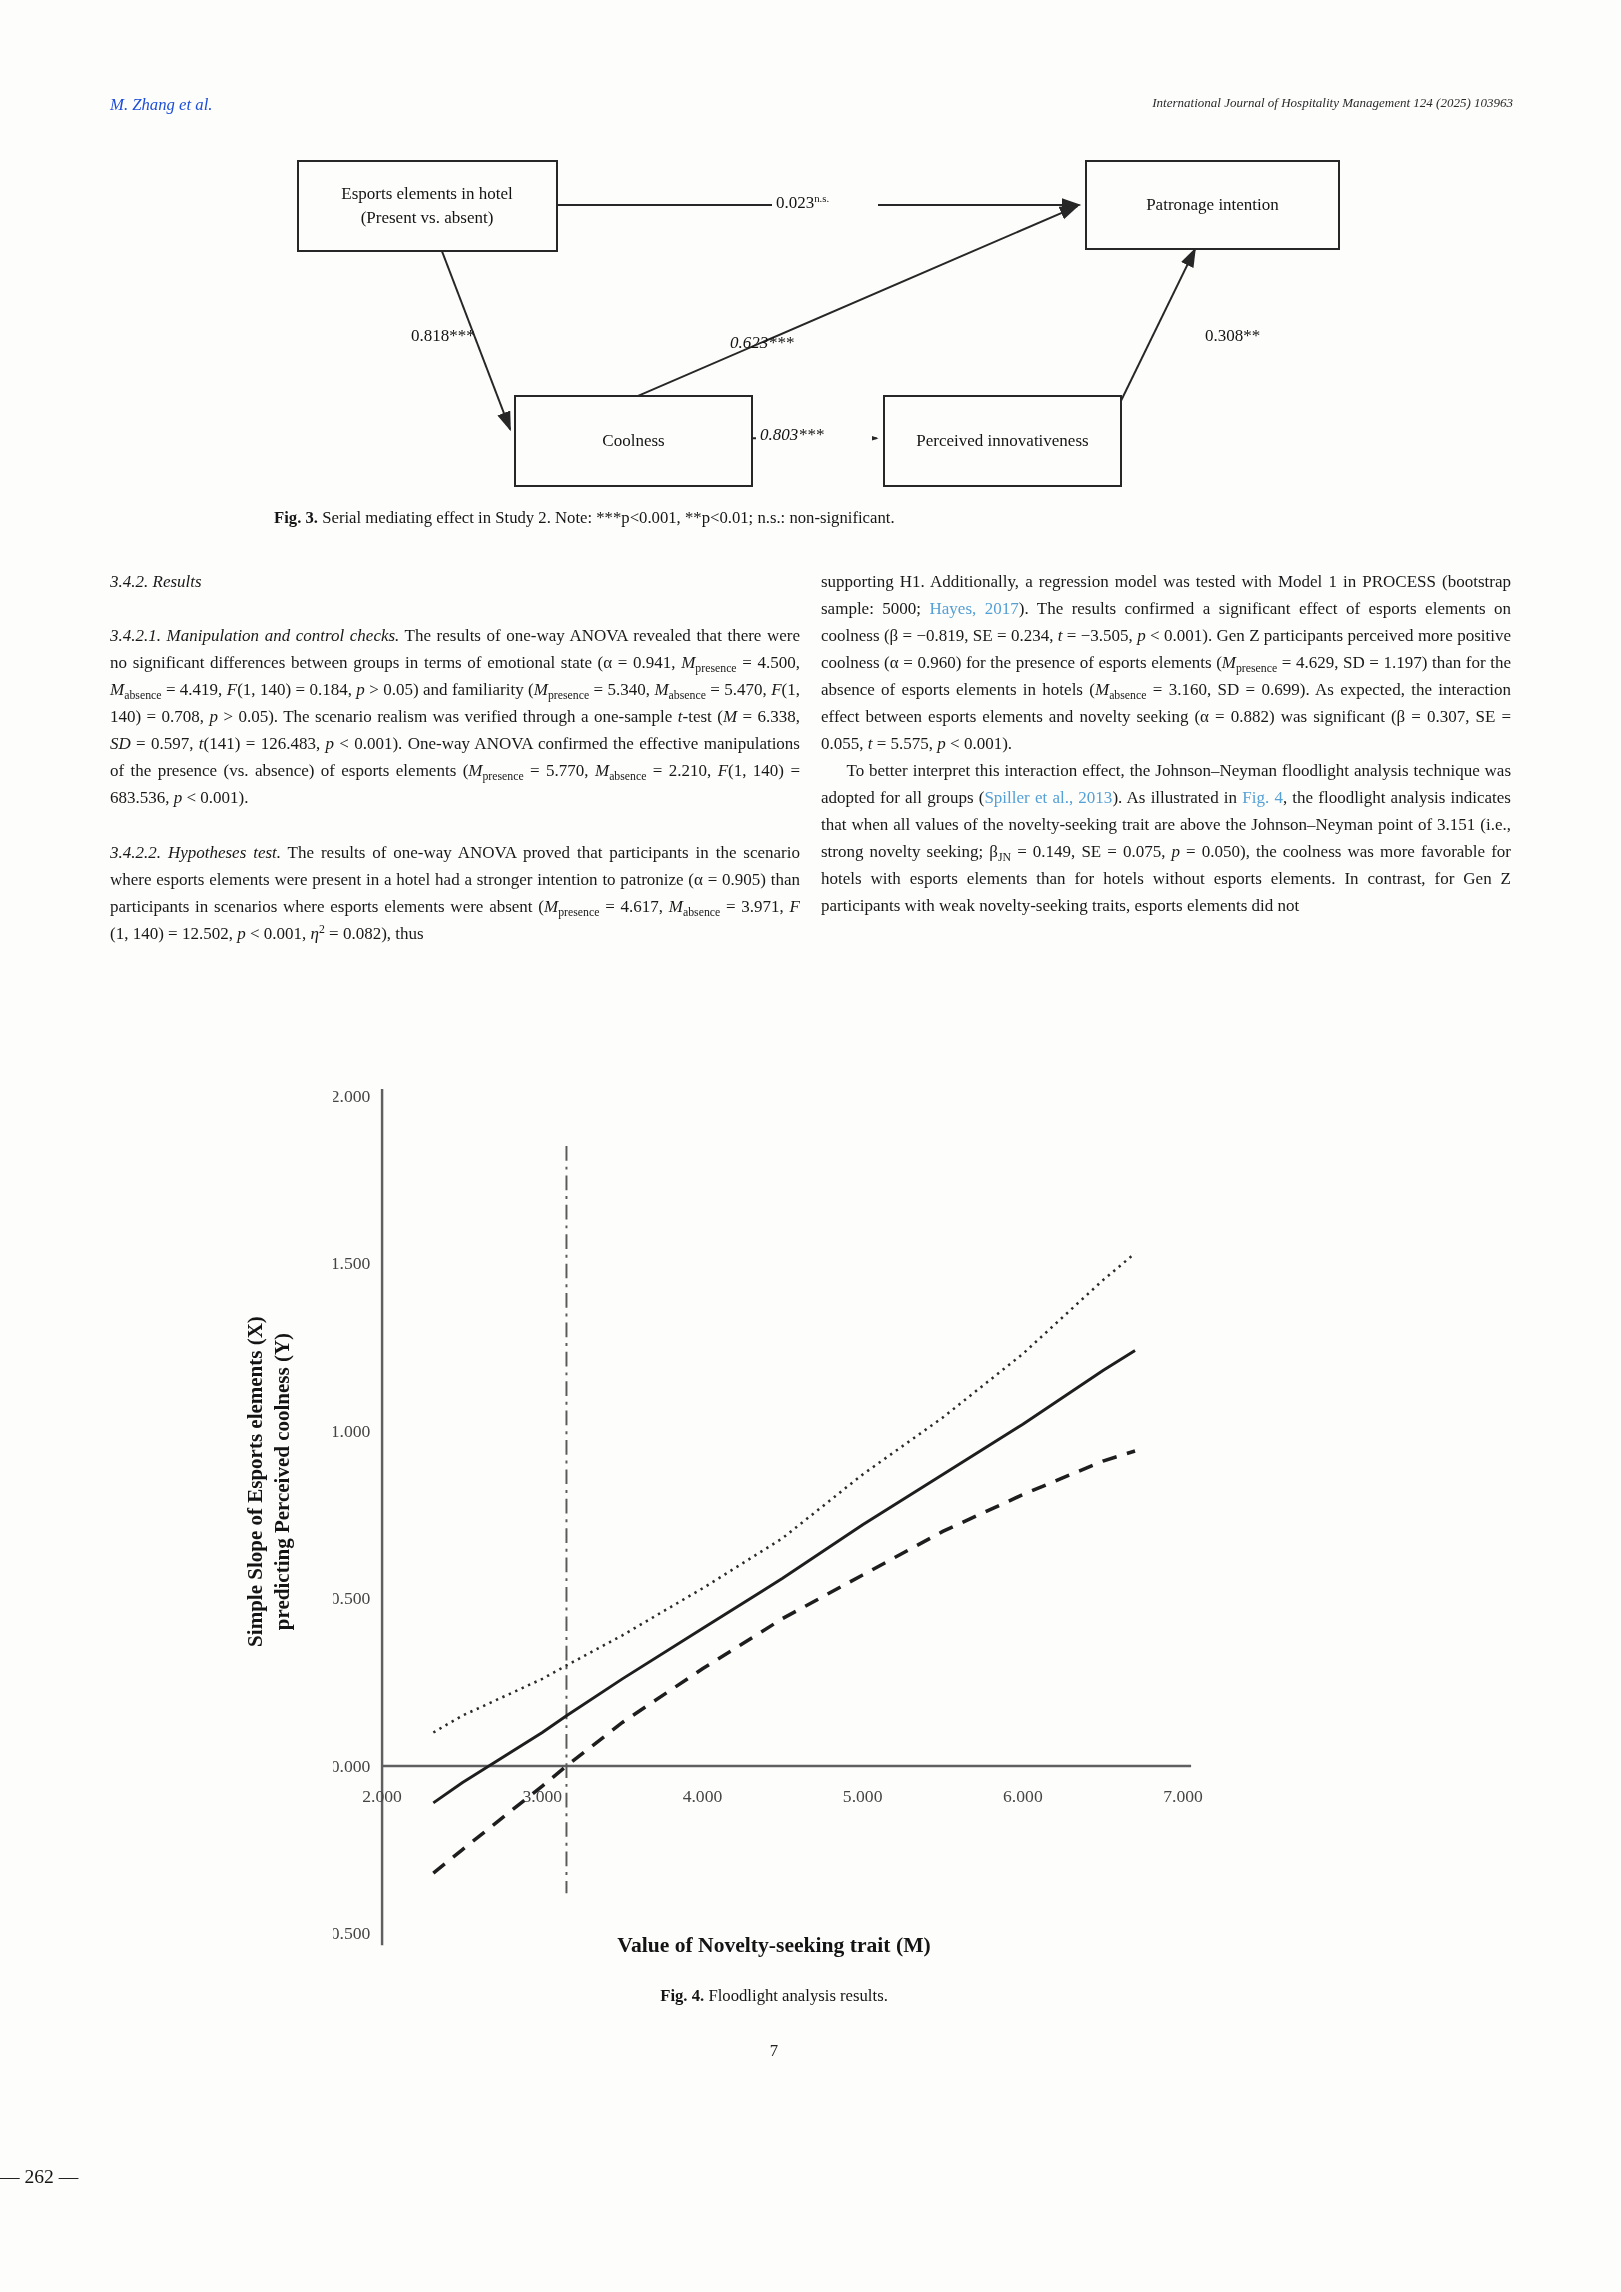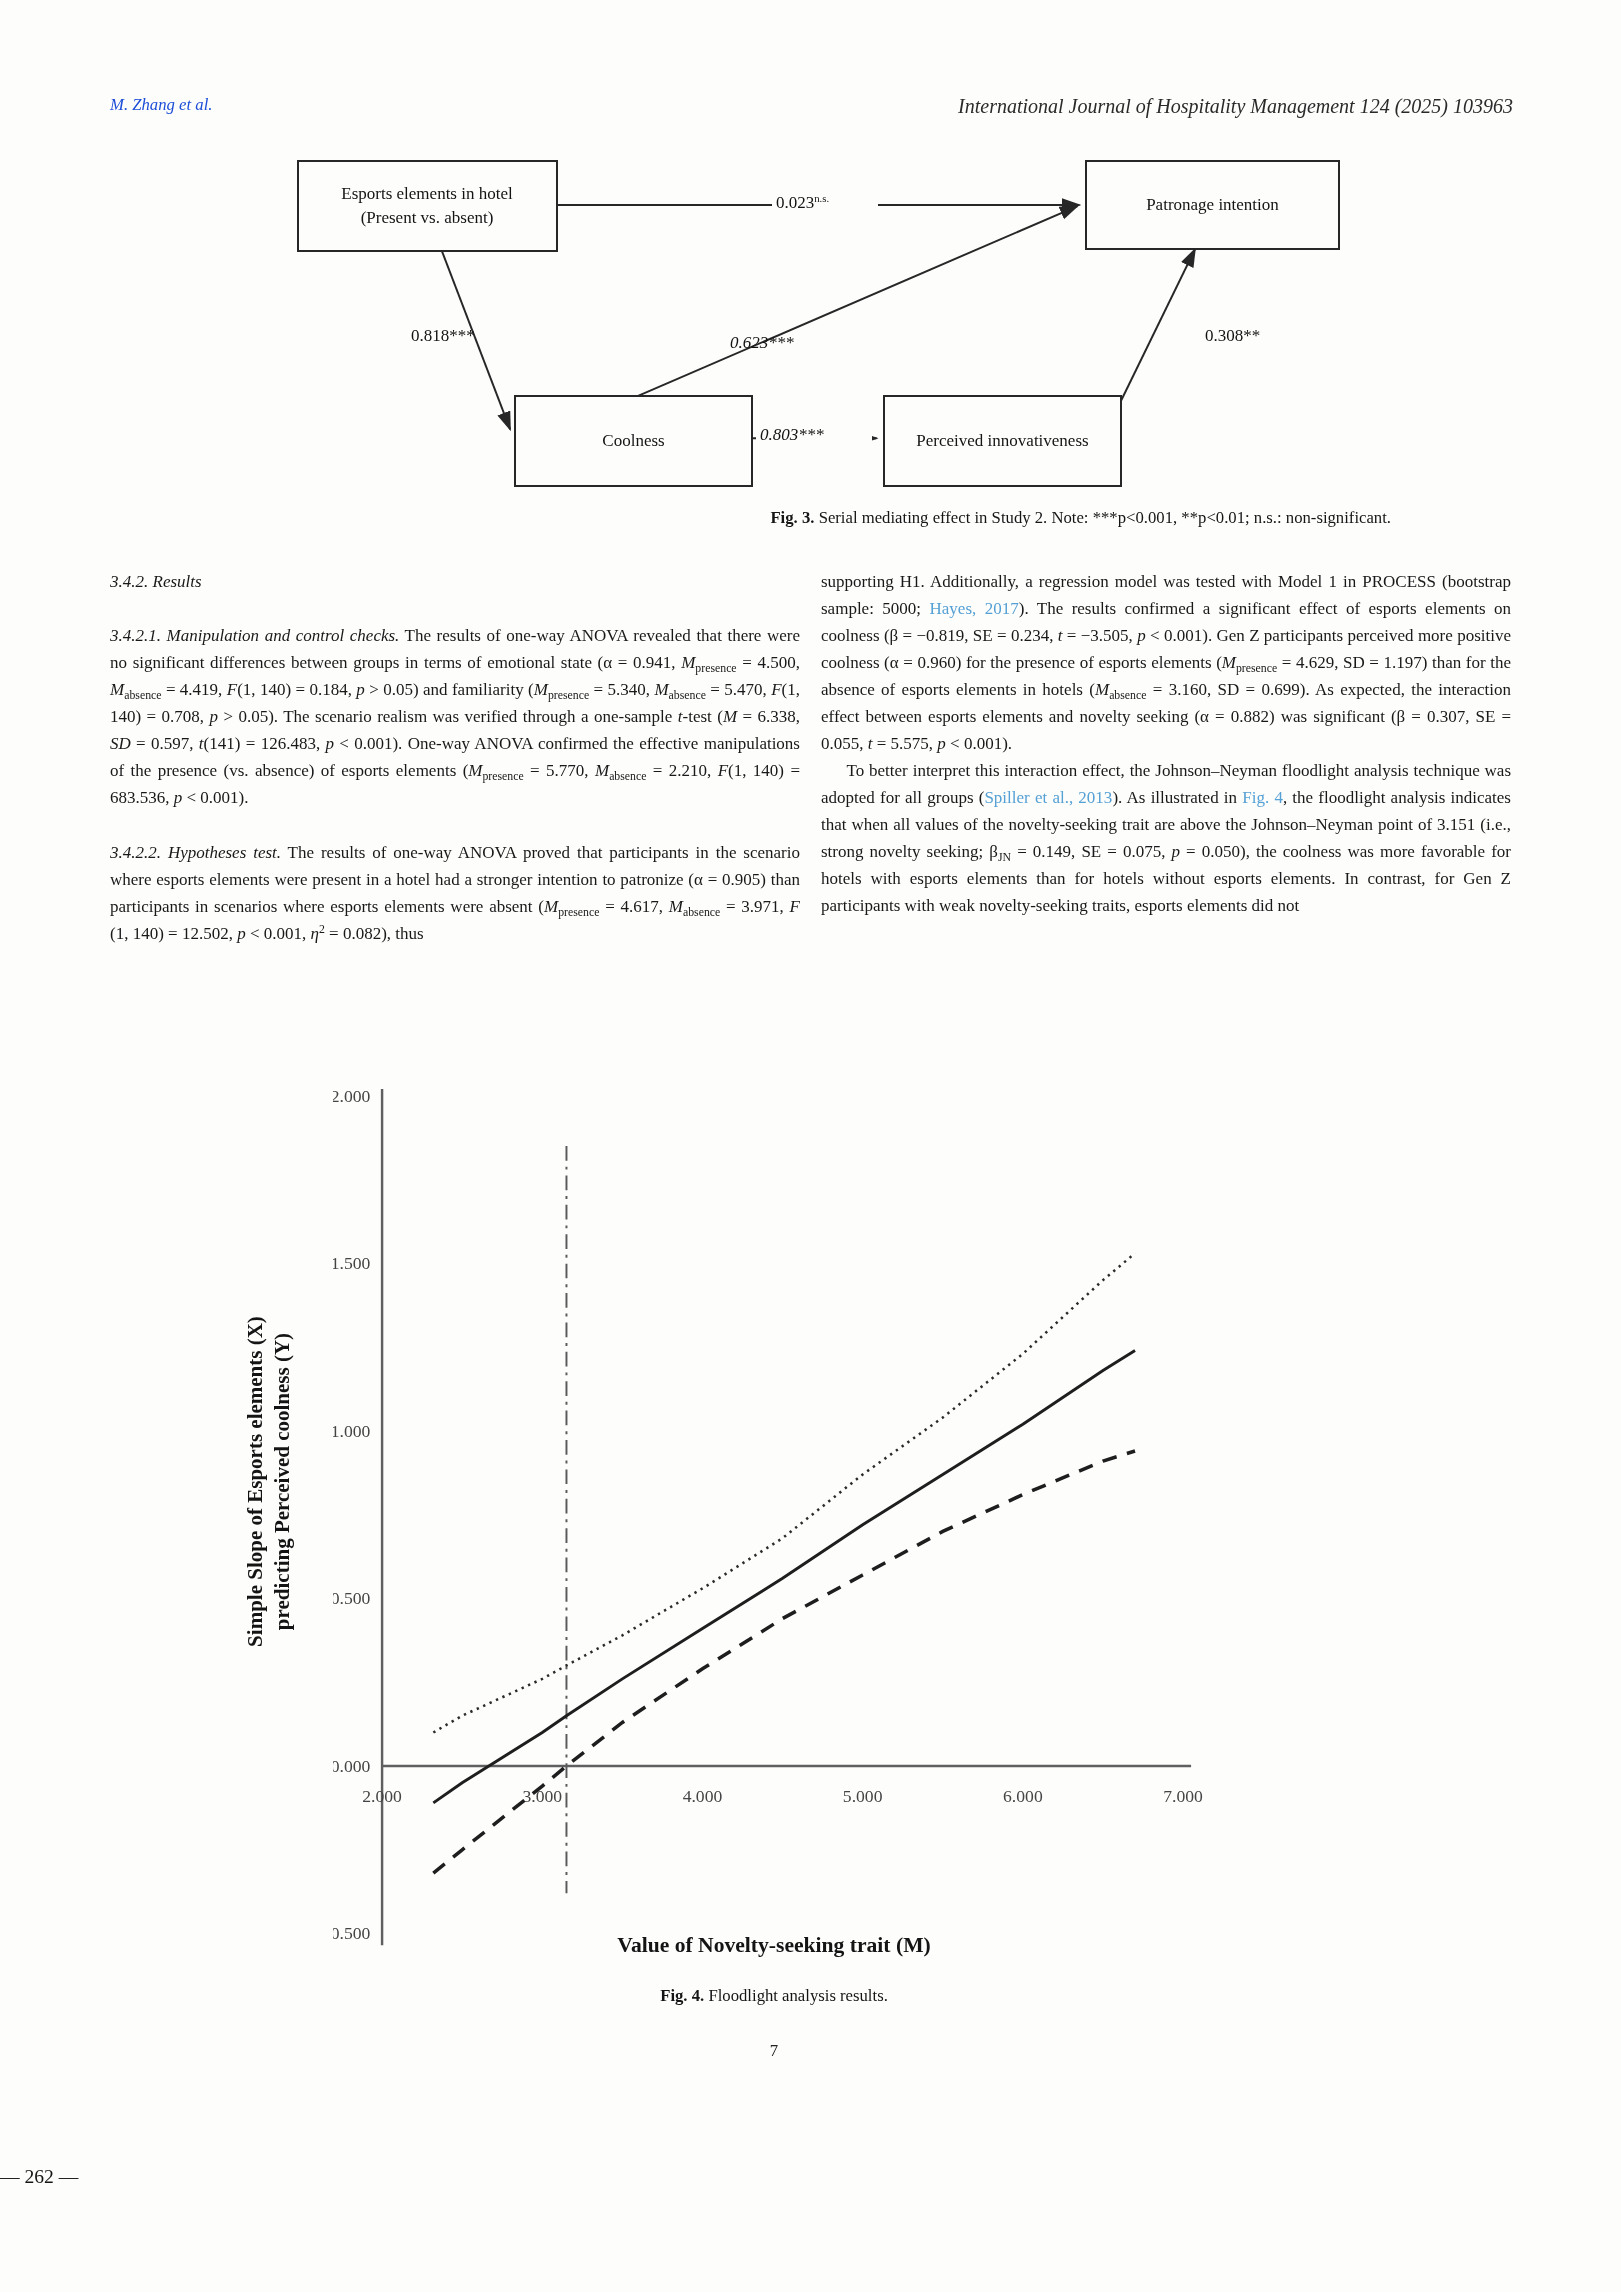--- a/index.html
+++ b/index.html
@@ -1,40 +1,40 @@
 <!DOCTYPE html>
 <html><head>
 <meta charset="utf-8">
 <style>
   html,body{margin:0;padding:0;background:#d9d9d9;}
   .page{position:relative;width:1621px;height:2293px;margin:0 auto;background:#fdfdfc;
         font-family:"Liberation Serif",serif;color:#1c1c1c;overflow:hidden;}
 
   
   .hdr-left{position:absolute;top:95px;left:110px;font-size:16.7px;font-style:italic;color:#1d4ed8;}
-  .hdr-right{position:absolute;top:95px;right:108px;font-size:20px;font-style:italic;color:#2a2a2a;}
+  .hdr-right{position:absolute;top:95px;right:108px;font-size:13px;font-style:italic;color:#2a2a2a;}
 
   
   .fig3{position:absolute;left:274px;top:147px;width:1117px;height:412px;}
   .fig3 svg{position:absolute;left:0;top:0;}
   .dg-box{position:absolute;border:2.9px solid #272727;background:#fdfdfc;display:flex;flex-direction:column;
           align-items:center;justify-content:center;text-align:center;font-size:17px;line-height:1.4;color:#141414;}
   #box-esports{left:22.5px;top:12.7px;width:257px;height:88px;}
   #box-patronage{left:811px;top:12.7px;width:251px;height:86px;}
   #box-coolness{left:240px;top:248px;width:235px;height:88px;}
   #box-innov{left:609px;top:248px;width:235px;height:88px;}
   .coef{position:absolute;font-size:17px;color:#141414;text-align:left;}
   #coef-direct{left:498px;top:46px;width:98px;background:#fdfdfc;padding:0 3.9px;}
   #coef-d21{left:482px;top:278px;width:108px;background:#fdfdfc;padding:0 3.9px;font-style:italic;}
   #coef-a1{left:137px;top:179px;width:108px;}
   #coef-a2{left:456px;top:186px;width:108px;font-style:italic;}
   #coef-b2{left:931px;top:179px;width:108px;}
   .coef sup{font-size:10.8px;}
   .arrow{stroke:#272727;stroke-width:2;}
-  .fig3-caption{position:absolute;left:0;top:361px;width:1117px;text-align:right;font-size:16.7px;color:#151515;}
+  .fig3-caption{position:absolute;left:0;top:361px;width:1117px;text-align:left;font-size:16.7px;color:#151515;}
   .cap-label{font-weight:bold;}
 
   
   .col{position:absolute;width:690px;font-size:17px;line-height:27px;text-align:justify;color:#191919;}
   #col-left{left:110px;top:568px;}
   #col-right{left:821px;top:568px;}
   .col p{margin:0;}
   p.heading{font-style:italic;margin-bottom:26.5px;}
   p.para{margin-bottom:28px;}
   p.para-cont{margin:0;}

